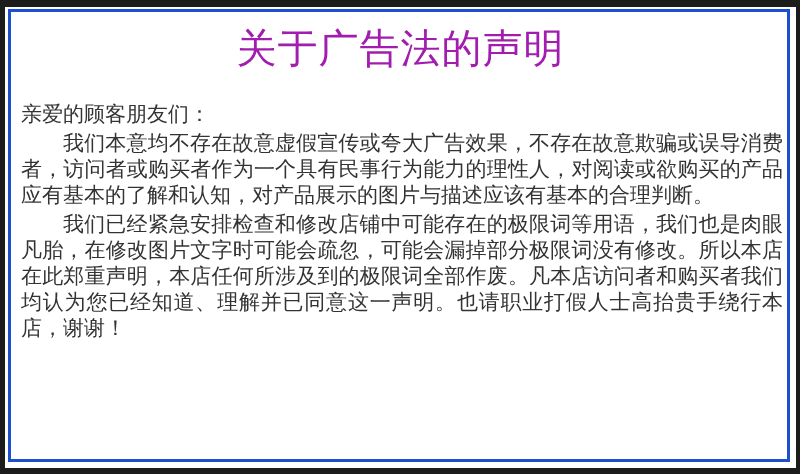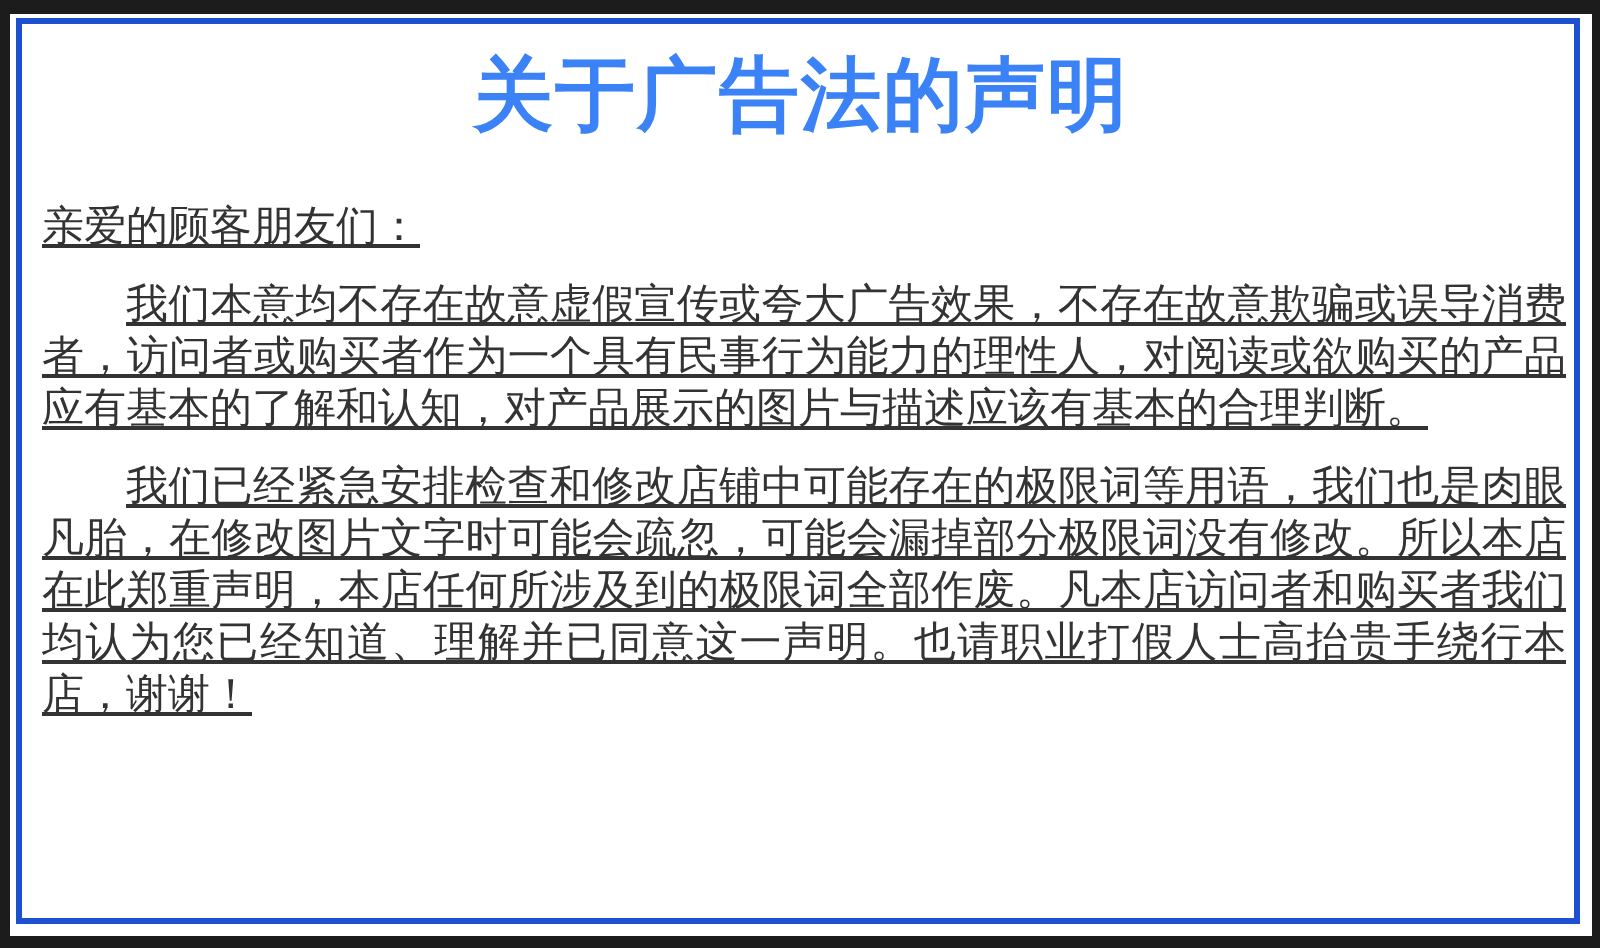--- a/index.html
+++ b/index.html
@@ -35,44 +35,43 @@
     position: absolute;
     left: 3px;
     top: 2px;
     right: 3px;
     bottom: 3px;
     overflow: hidden;
   }
   .title {
     margin: 17px 0 0 0;
     text-align: center;
-    color: #3b82f6;
+    color: #a21caf;
     font-size: 40px;
     line-height: 44px;
-    font-weight: bold;
+    font-weight: normal;
     letter-spacing: 1px;
   }
   .body-text {
     margin-top: 31px;
     padding: 0 10px 0 13px;
     color: #333333;
     font-size: 21px;
     line-height: 26px;
     text-align: justify;
     text-justify: inter-ideograph;
   }
   .body-text p {
     margin: 0;
-    text-decoration: underline;
   }
   .body-text p.indent {
     text-indent: 2em;
   }
   .body-text p.spaced {
-    margin-top: 13px;
+    margin-top: 3px;
   }
 </style>
 </head>
 <body>
 
 <div class="card">
   <div class="blue-frame"></div>
   <div class="content">
     <h1 class="title">关于广告法的声明</h1>
     <div class="body-text">

